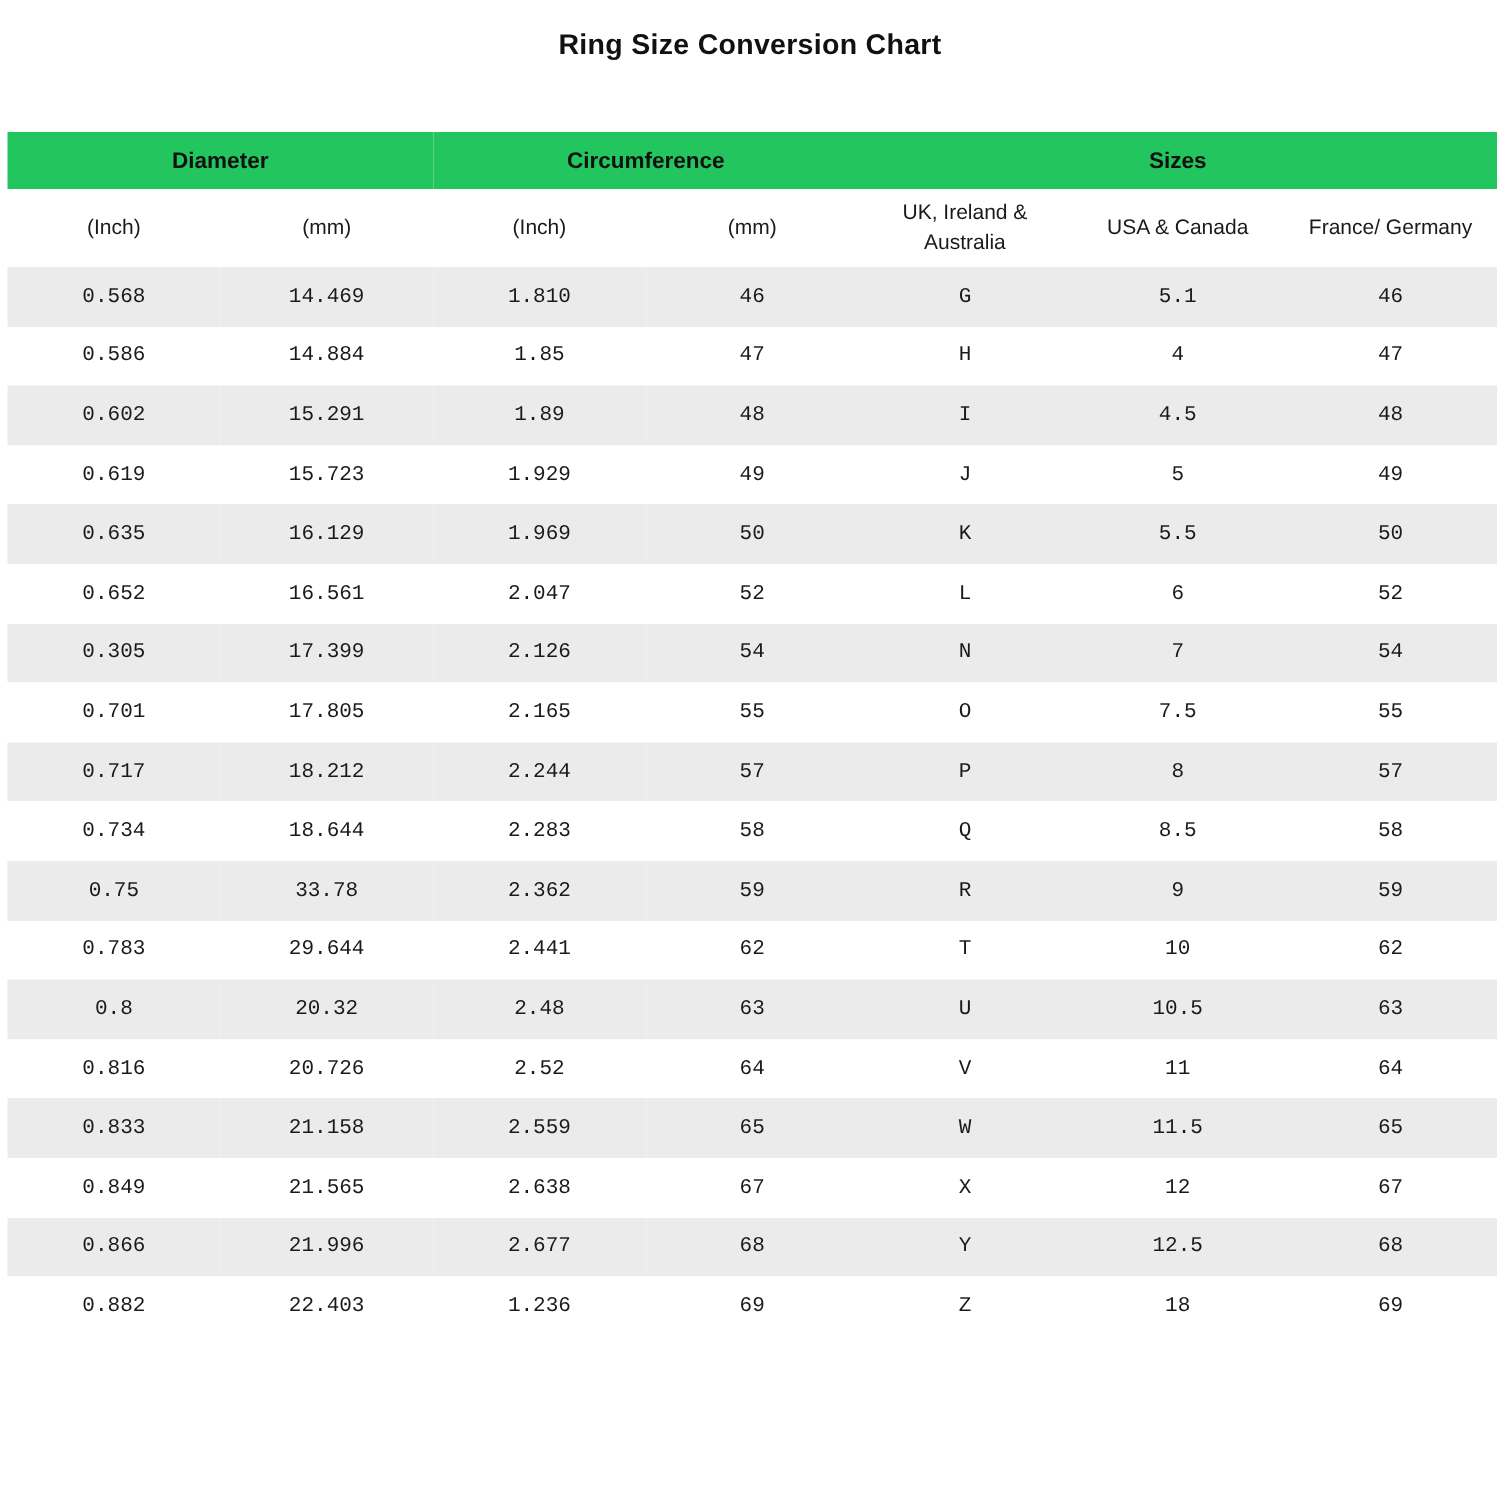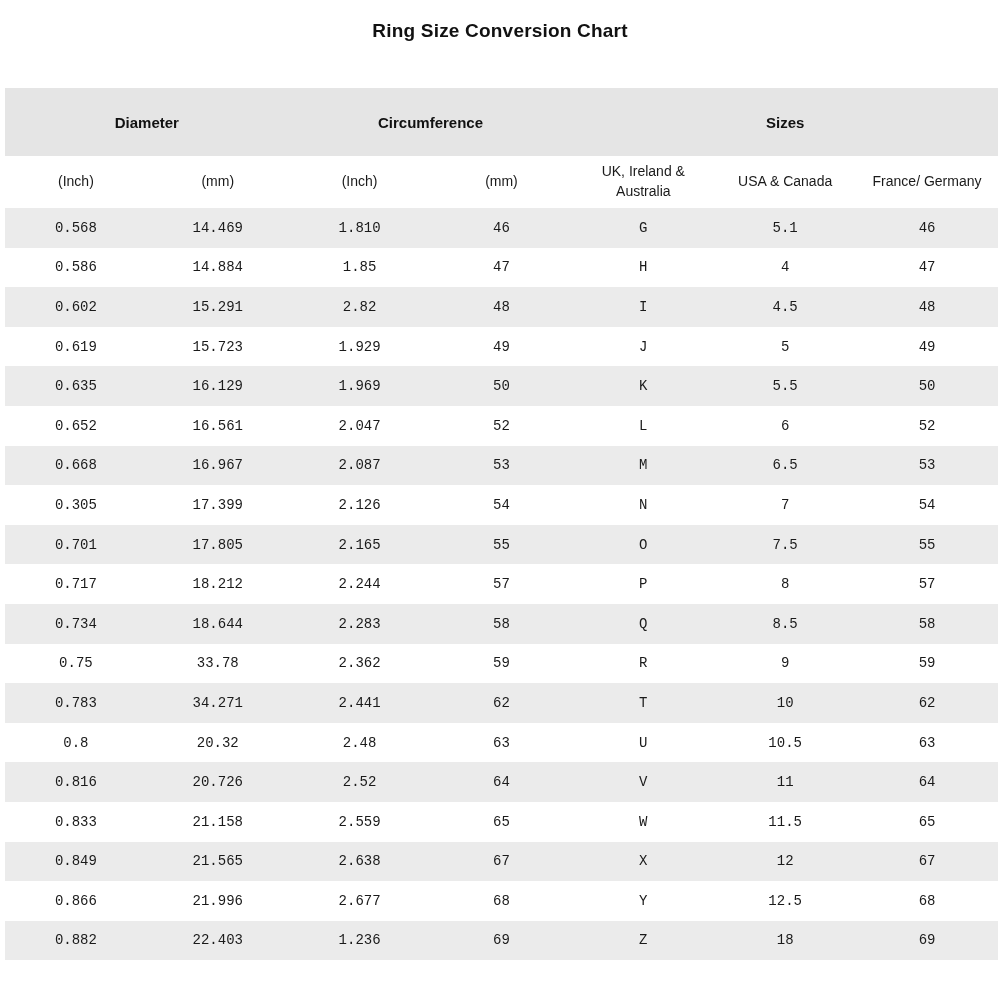--- a/index.html
+++ b/index.html
@@ -32,22 +32,22 @@
   }
   table.conversion-table col { width: 14.2857%; }
   table.conversion-table th,
   table.conversion-table td {
     text-align: center;
     vertical-align: middle;
     padding: 0 6px;
     border: none;
   }
   thead tr.group-row th {
-    background: #e5e5e5;
-    height: 68px;
+    background: #22c55e;
+    height: 38px;
     font-size: 15px;
     font-weight: bold;
     color: #111111;
   }
   thead tr.sub-row th {
     background: #ffffff;
     height: 52px;
     font-size: 14px;
     font-weight: normal;
     line-height: 1.4;
@@ -116,21 +116,21 @@
           <td>14.884</td>
           <td>1.85</td>
           <td>47</td>
           <td>H</td>
           <td>4</td>
           <td>47</td>
         </tr>
         <tr>
           <td>0.602</td>
           <td>15.291</td>
-          <td>2.82</td>
+          <td>1.89</td>
           <td>48</td>
           <td>I</td>
           <td>4.5</td>
           <td>48</td>
         </tr>
         <tr>
           <td>0.619</td>
           <td>15.723</td>
           <td>1.929</td>
           <td>49</td>
@@ -150,29 +150,20 @@
         <tr>
           <td>0.652</td>
           <td>16.561</td>
           <td>2.047</td>
           <td>52</td>
           <td>L</td>
           <td>6</td>
           <td>52</td>
         </tr>
         <tr>
-          <td>0.668</td>
-          <td>16.967</td>
-          <td>2.087</td>
-          <td>53</td>
-          <td>M</td>
-          <td>6.5</td>
-          <td>53</td>
-        </tr>
-        <tr>
           <td>0.305</td>
           <td>17.399</td>
           <td>2.126</td>
           <td>54</td>
           <td>N</td>
           <td>7</td>
           <td>54</td>
         </tr>
         <tr>
           <td>0.701</td>
@@ -205,21 +196,21 @@
           <td>0.75</td>
           <td>33.78</td>
           <td>2.362</td>
           <td>59</td>
           <td>R</td>
           <td>9</td>
           <td>59</td>
         </tr>
         <tr>
           <td>0.783</td>
-          <td>34.271</td>
+          <td>29.644</td>
           <td>2.441</td>
           <td>62</td>
           <td>T</td>
           <td>10</td>
           <td>62</td>
         </tr>
         <tr>
           <td>0.8</td>
           <td>20.32</td>
           <td>2.48</td>

